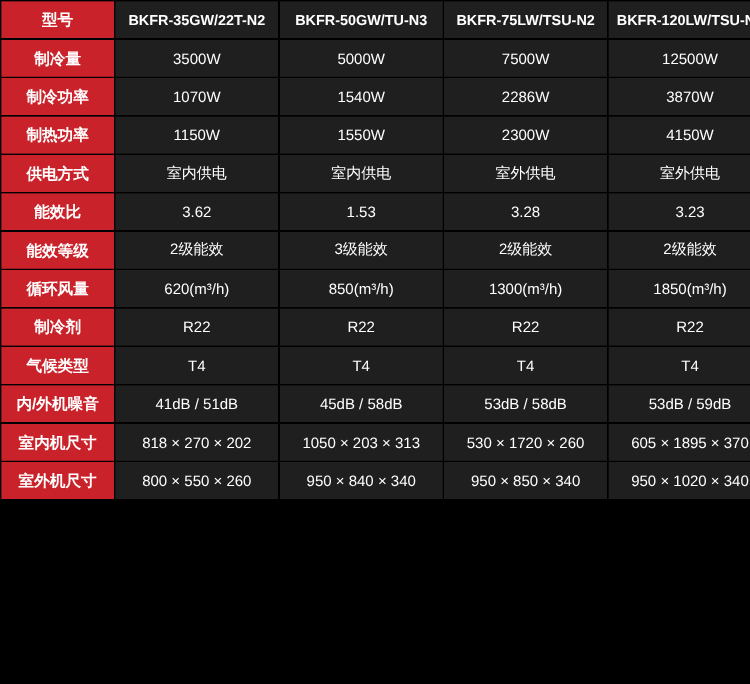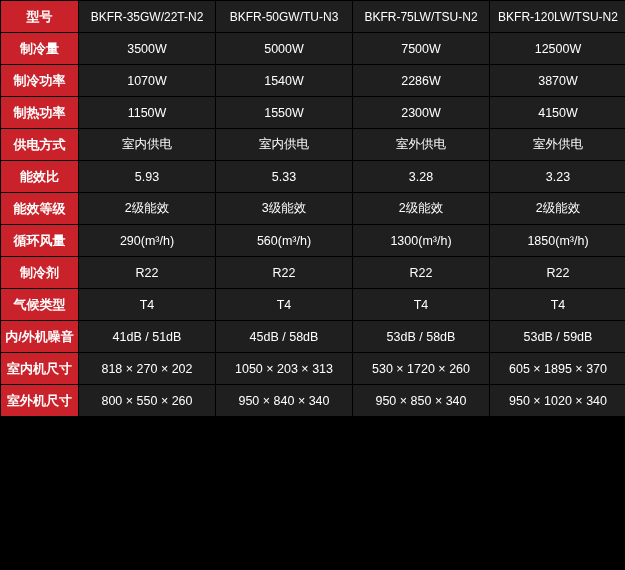--- a/index.html
+++ b/index.html
@@ -27,33 +27,33 @@
     font-size: 12.5px;
     color: #ffffff;
     padding: 0 2px;
     white-space: nowrap;
     overflow: hidden;
   }
   #spec-table td.label {
     background: #c9222a;
     color: #ffffff;
     font-weight: bold;
-    width: 78px;
+    width: 95px;
     font-size: 13px;
   }
   #spec-table td.val {
     background: #1f1f1f;
     width: 137px;
   }
   #spec-table tr.header td.label {
     background: #c9222a;
   }
   #spec-table tr.header td.val {
     background: #1f1f1f;
-    font-weight: normal;
+    font-weight: bold;
     font-size: 12px;
   }
 </style>
 </head>
 <body>
 
 <table id="spec-table">
   <tbody>
       <tr class="header">
         <td class="label">型号</td>
@@ -85,36 +85,36 @@
       </tr>
       <tr>
         <td class="label">供电方式</td>
         <td class="val">室内供电</td>
         <td class="val">室内供电</td>
         <td class="val">室外供电</td>
         <td class="val">室外供电</td>
       </tr>
       <tr>
         <td class="label">能效比</td>
-        <td class="val">5.93</td>
-        <td class="val">5.33</td>
+        <td class="val">3.62</td>
+        <td class="val">1.53</td>
         <td class="val">3.28</td>
         <td class="val">3.23</td>
       </tr>
       <tr>
         <td class="label">能效等级</td>
         <td class="val">2级能效</td>
         <td class="val">3级能效</td>
         <td class="val">2级能效</td>
         <td class="val">2级能效</td>
       </tr>
       <tr>
         <td class="label">循环风量</td>
-        <td class="val">290(m³/h)</td>
-        <td class="val">560(m³/h)</td>
+        <td class="val">620(m³/h)</td>
+        <td class="val">850(m³/h)</td>
         <td class="val">1300(m³/h)</td>
         <td class="val">1850(m³/h)</td>
       </tr>
       <tr>
         <td class="label">制冷剂</td>
         <td class="val">R22</td>
         <td class="val">R22</td>
         <td class="val">R22</td>
         <td class="val">R22</td>
       </tr>

